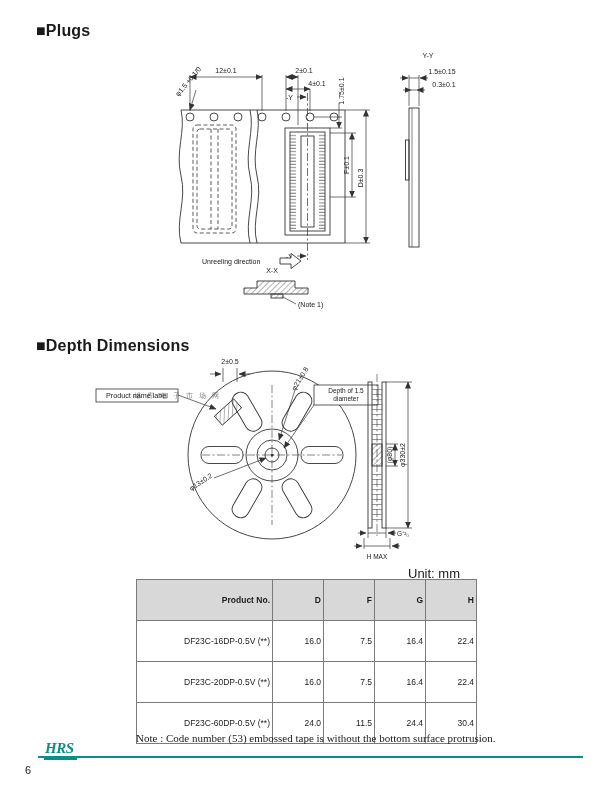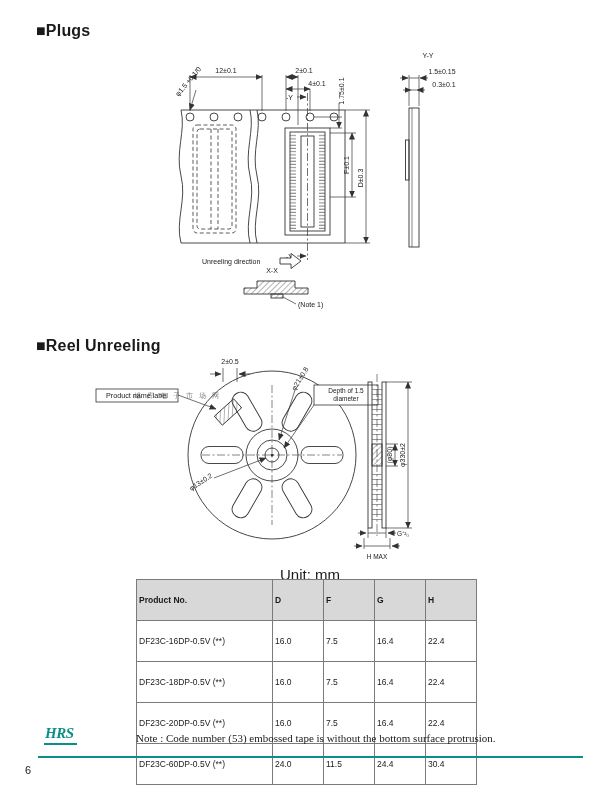--- a/index.html
+++ b/index.html
@@ -13,46 +13,46 @@
   }
   .section-title { position:absolute; font-size:16px; font-weight:bold; letter-spacing:0.2px; }
   #plugs-title { left:36px; top:22px; }
   #reel-title  { left:36px; top:337px; }
   svg.drawing { position:absolute; overflow:visible; }
   #plugs-svg { left:160px; top:45px; }
   #reel-svg  { left:90px;  top:352px; }
   svg text { font-size:7px; fill:#1a1a1a; font-family:"Liberation Sans", sans-serif; }
   svg text.small { font-size:6.5px; }
   svg text.boxed { font-size:7.2px; }
-  .unit-label { position:absolute; top:566px; left:140px; width:340px; text-align:center; font-size:15px; }
+  .unit-label { position:absolute; top:566px; left:120px; width:340px; text-align:right; font-size:13px; }
   table#dim-table {
     position:absolute; top:579px; left:136px; width:340px;
     border-collapse:collapse; table-layout:fixed; font-size:8.5px;
   }
   #dim-table th, #dim-table td {
-    border:1px solid #7a7a7a; text-align:left; height:18px; padding:15px 2px;
+    border:1px solid #7a7a7a; text-align:right; height:18px; padding:15px 2px;
     white-space:nowrap; overflow:hidden;
   }
   #dim-table th { background:#d8d8d8; font-weight:bold; }
   .note-text { position:absolute; top:732px; left:136px; font-size:11px;font-family:Liberation Serif, serif; }
   .footer-rule { position:absolute; left:38px; top:756px; width:545px; height:2px; background:#0a8f86; }
   .page-number { position:absolute; left:25px; top:764px; font-size:11px; }
   .hrs-logo {
-    position:absolute; left:44px; top:725px;
+    position:absolute; left:44px; top:740px;
     font-family:"Liberation Serif", serif;
     font-size:15px; font-weight:bold; font-style:italic;
     color:#0a8f86; border-bottom:2px solid #0a8f86; padding:0 3px 1px 1px;
     letter-spacing:-0.5px;
   }
 </style>
 </head>
 <body>
 
 <div class="section-title" id="plugs-title">■Plugs</div>
-<div class="section-title" id="reel-title">■Reel Unreeling</div>
+<div class="section-title" id="reel-title">■Depth Dimensions</div>
 
 <svg id="plugs-svg" class="drawing" width="320" height="270" viewBox="0 0 320 270">
   <defs>
     <marker id="arrP" markerWidth="7" markerHeight="7" refX="6.5" refY="3.5" orient="auto" markerUnits="userSpaceOnUse">
       <path d="M0,0.5 L7,3.5 L0,6.5 Z" fill="#333"></path>
     </marker>
     <marker id="arrPs" markerWidth="7" markerHeight="7" refX="0.5" refY="3.5" orient="auto" markerUnits="userSpaceOnUse">
       <path d="M7,0.5 L0,3.5 L7,6.5 Z" fill="#333"></path>
     </marker>
     <pattern id="teethP" width="6" height="3.2" patternUnits="userSpaceOnUse">
@@ -309,27 +309,20 @@
   </thead>
   <tbody id="tbl-body">
       <tr>
         <td>DF23C-16DP-0.5V (**)</td>
         <td>16.0</td>
         <td>7.5</td>
         <td>16.4</td>
         <td>22.4</td>
       </tr>
       <tr>
-        <td>DF23C-18DP-0.5V (**)</td>
-        <td>16.0</td>
-        <td>7.5</td>
-        <td>16.4</td>
-        <td>22.4</td>
-      </tr>
-      <tr>
         <td>DF23C-20DP-0.5V (**)</td>
         <td>16.0</td>
         <td>7.5</td>
         <td>16.4</td>
         <td>22.4</td>
       </tr>
       <tr>
         <td>DF23C-60DP-0.5V (**)</td>
         <td>24.0</td>
         <td>11.5</td>

